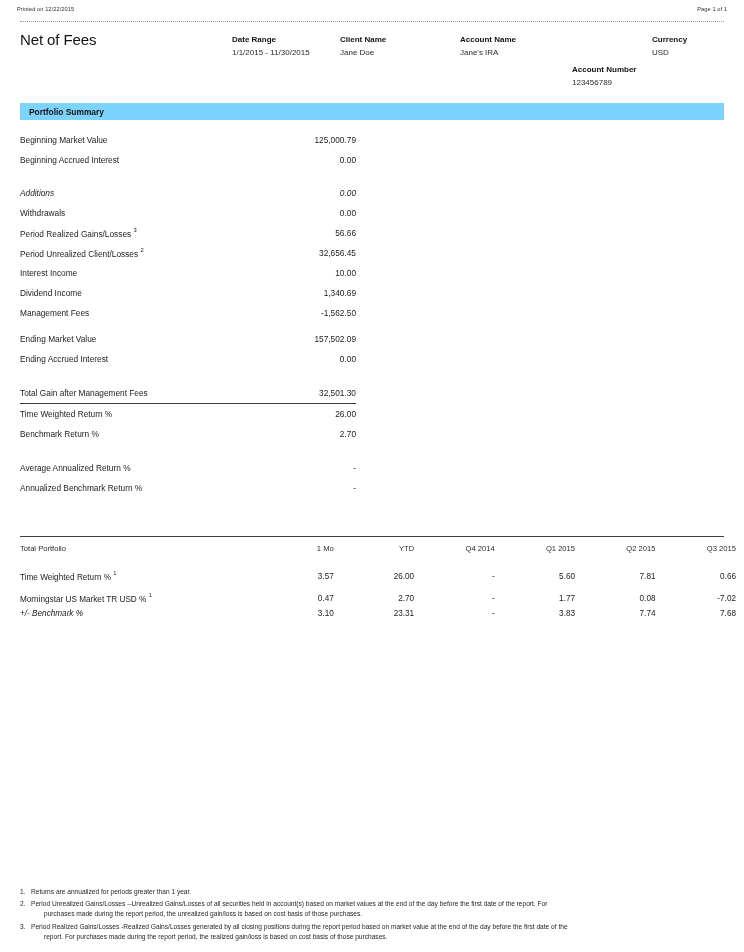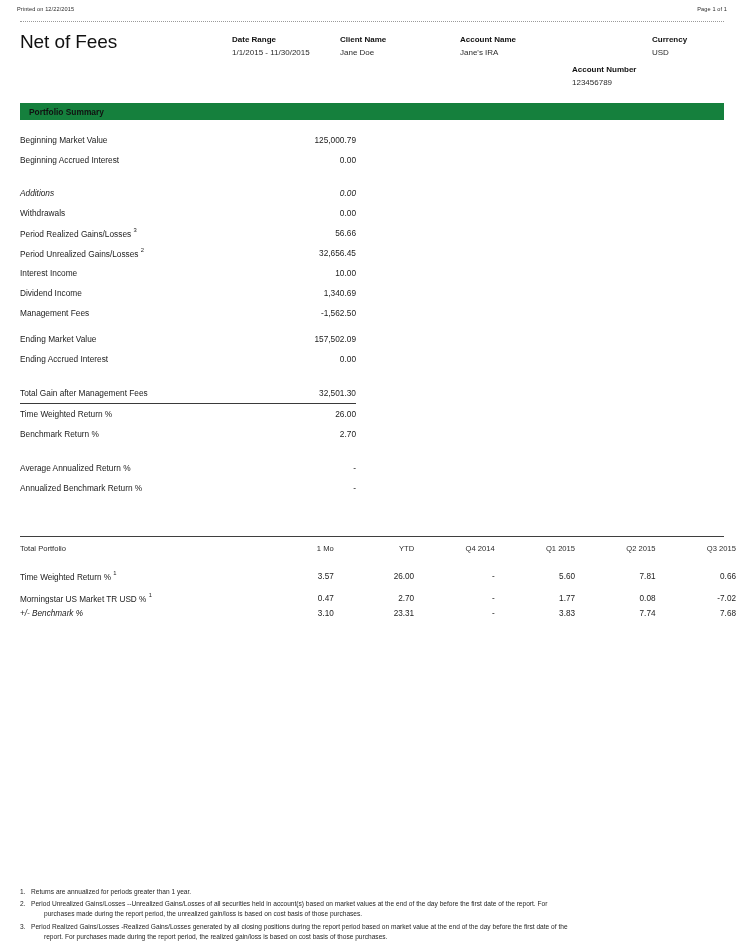--- a/index.html
+++ b/index.html
@@ -48,21 +48,21 @@
     margin: 6px 6px 0 6px;
     height: 0;
   }
   
   .header-band {
     display: flex;
     align-items: flex-start;
     padding: 9px 6px 0 6px;
   }
   .net-of-fees {
-    font-size: 19px;
+    font-size: 15px;
     color: #111;
     width: 212px;
     flex: none;
     letter-spacing: -0.1px;
   }
   .meta-cols {
     display: flex;
     flex: 1;
     padding-top: 3px;
   }
@@ -82,21 +82,21 @@
   }
   .mc-date { width: 108px; }
   .mc-client { width: 120px; }
   .mc-acctname { width: 112px; }
   .mc-acctnum { width: 80px; margin-top: 30px; }
   .mc-currency { width: 60px; }
 
   
   .section-bar {
     margin: 15px 6px 0 6px;
-    background: #15803d;
+    background: #7dd3fc;
     height: 17px;
     display: flex;
     align-items: center;
     padding-left: 9px;
     font-size: 8.4px;
     font-weight: bold;
     color: #111;
   }
   
   .summary {
@@ -255,21 +255,21 @@
     </div>
     <div class="srow">
       <span class="lbl">Withdrawals</span>
       <span class="amt">0.00</span>
     </div>
     <div class="srow">
       <span class="lbl"><span>Period  Realized Gains/Losses</span> <span class="sup">3</span></span>
       <span class="amt">56.66</span>
     </div>
     <div class="srow">
-      <span class="lbl"><span>Period Unrealized Gains/Losses</span> <span class="sup">2</span></span>
+      <span class="lbl"><span>Period Unrealized Client/Losses</span> <span class="sup">2</span></span>
       <span class="amt">32,656.45</span>
     </div>
     <div class="srow">
       <span class="lbl">Interest Income</span>
       <span class="amt">10.00</span>
     </div>
     <div class="srow">
       <span class="lbl">Dividend Income</span>
       <span class="amt">1,340.69</span>
     </div>

